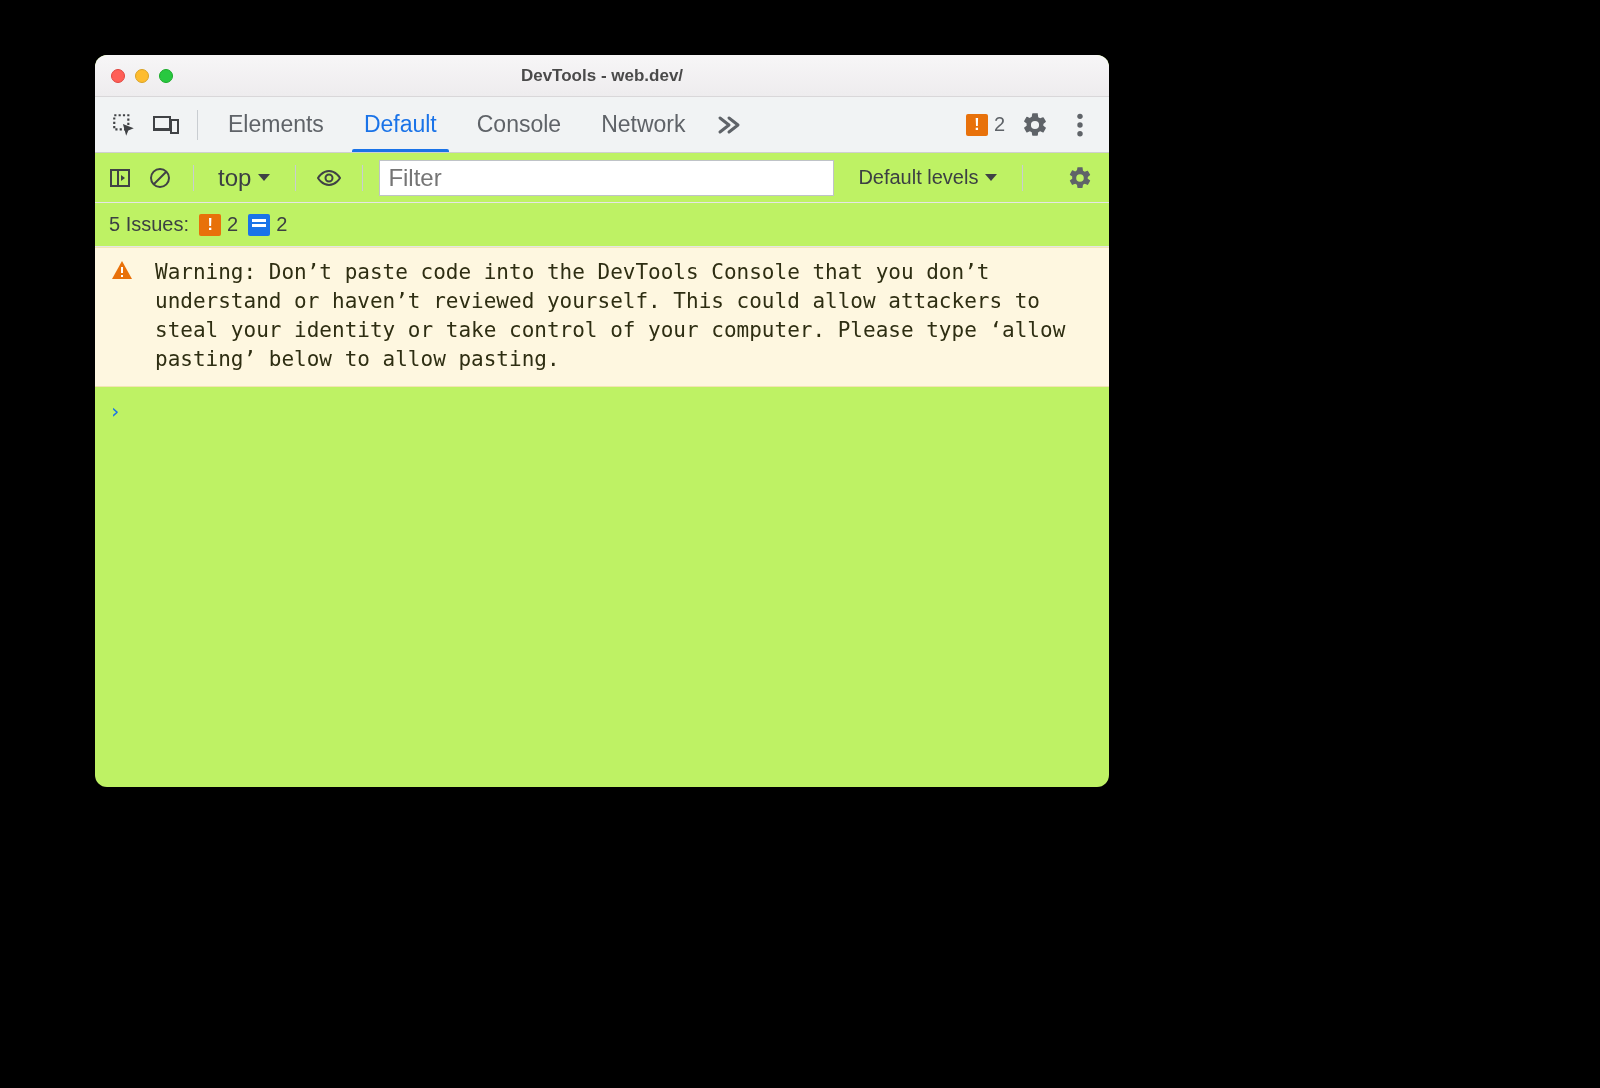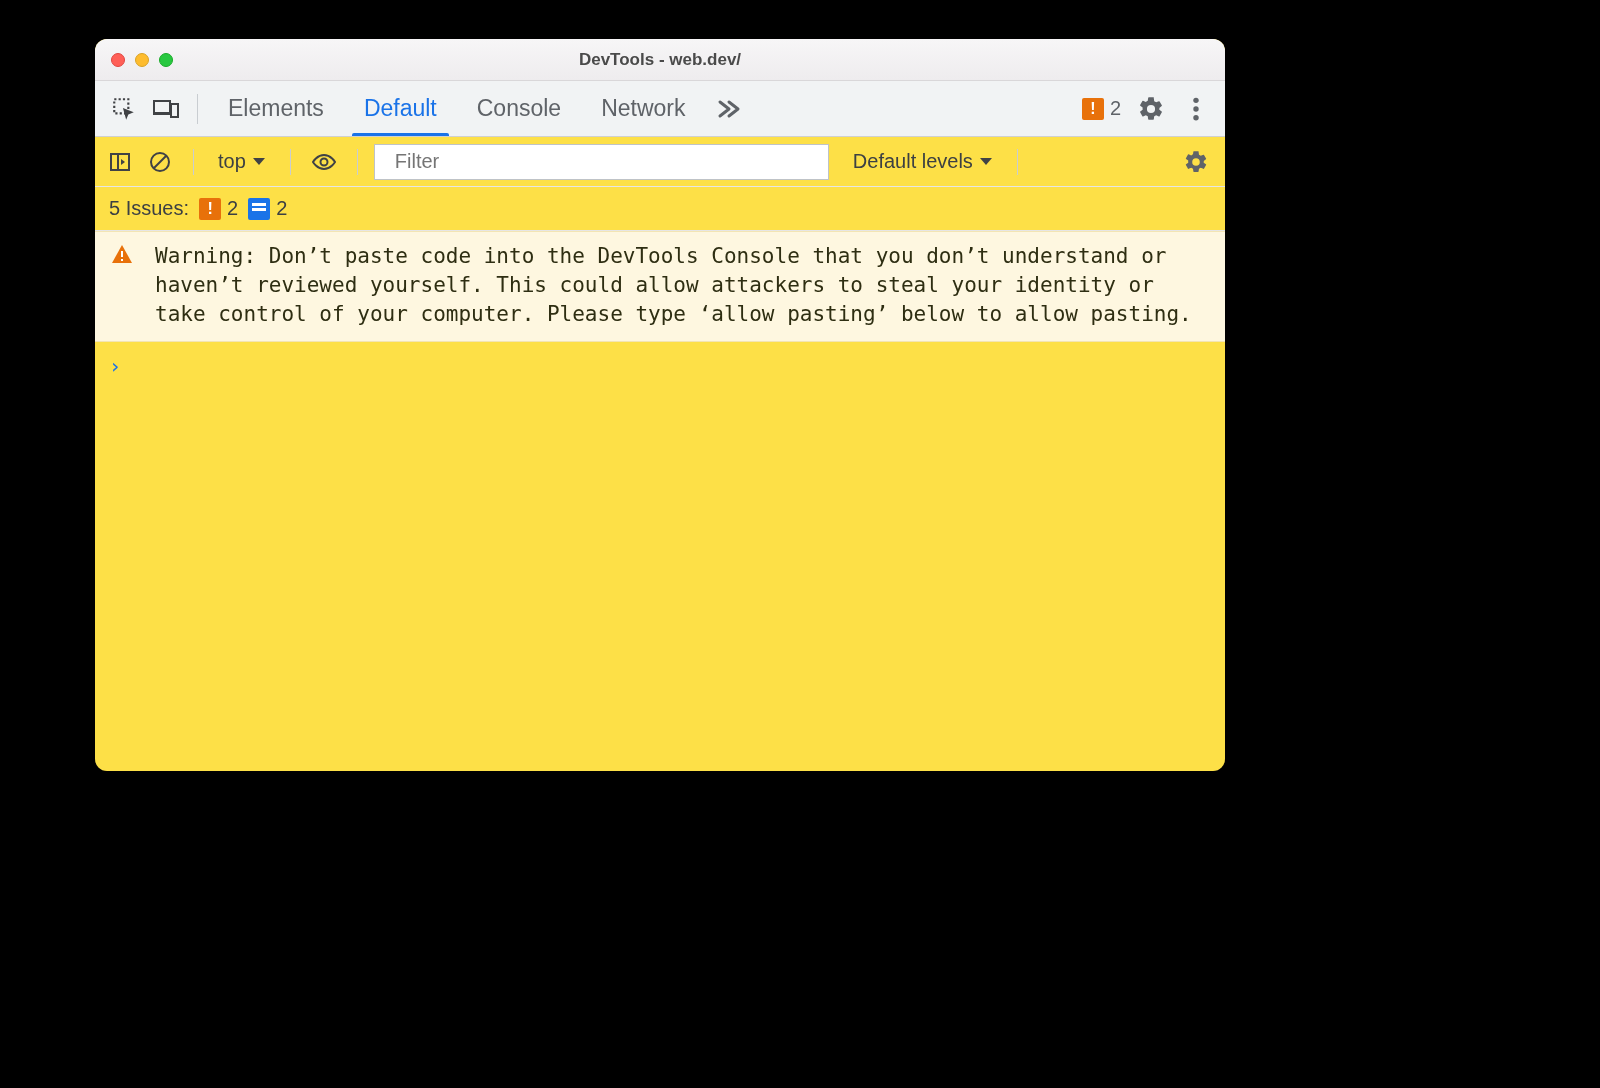--- a/index.html
+++ b/index.html
@@ -8,24 +8,24 @@
     width: 1600px;
     height: 1088px;
     font-family: -apple-system, BlinkMacSystemFont, "Helvetica Neue", Arial, sans-serif;
     display: flex;
     align-items: flex-start;
     justify-content: flex-start;
   }
   .window {
     position: absolute;
     left: 95px;
-    top: 39px;
-    width: 1130px;
+    top: 55px;
+    width: 1014px;
     height: 732px;
-    background: #fde047;
+    background: #bef264;
     border-radius: 12px;
     box-shadow: 0 20px 60px rgba(0,0,0,0.5);
     overflow: hidden;
     display: flex;
     flex-direction: column;
   }
   .titlebar {
     height: 42px;
     background: linear-gradient(#f7f6f7,#eeecee);
     border-bottom: 1px solid #d9d7d9;
@@ -92,27 +92,27 @@
     color:#5f6368;font-size:20px;margin-right:6px;
   }
   .errbadge .sq{
     width:22px;height:22px;background:#e8710a;display:flex;align-items:center;justify-content:center;color:#fff;font-weight:bold;border-radius:2px;font-size:16px;
   }
   .toolbar2{
     height:50px;border-bottom:1px solid #e6e6e6;display:flex;align-items:center;padding:0 8px;gap:6px;
   }
   .toolbar2 .tool{width:34px;height:34px;display:flex;align-items:center;justify-content:center;color:#404245;}
   .ctx{
-    display:flex;align-items:center;gap:6px;font-size:20px;color:#3c4043;padding:0 8px;
+    display:flex;align-items:center;gap:6px;font-size:24px;color:#3c4043;padding:0 8px;
   }
   .filter{
     flex:0 0 455px;
   }
   .filter input{
-    width:100%;height:36px;border:1px solid #bfc3c7;border-radius:0;padding:0 20px;font-size:20px;color:#6b6f73;background:#fff;
+    width:100%;height:36px;border:1px solid #bfc3c7;border-radius:0;padding:0 8px;font-size:24px;color:#6b6f73;background:#fff;
   }
   .levels{
     display:flex;align-items:center;gap:6px;font-size:20px;color:#3c4043;margin-left:18px;
   }
   .issues-row{
     height:44px;display:flex;align-items:center;padding:0 14px;font-size:20px;color:#3c4043;border-bottom:1px solid #e6e6e6;gap:10px;
   }
   .issues-row .badge{display:flex;align-items:center;gap:6px;}
   .issues-row .orange{width:22px;height:22px;background:#e8710a;border-radius:2px;display:flex;align-items:center;justify-content:center;color:#fff;font-weight:bold;font-size:16px;}
   .issues-row .blue{width:22px;height:22px;background:#1a73e8;border-radius:2px;position:relative;}

